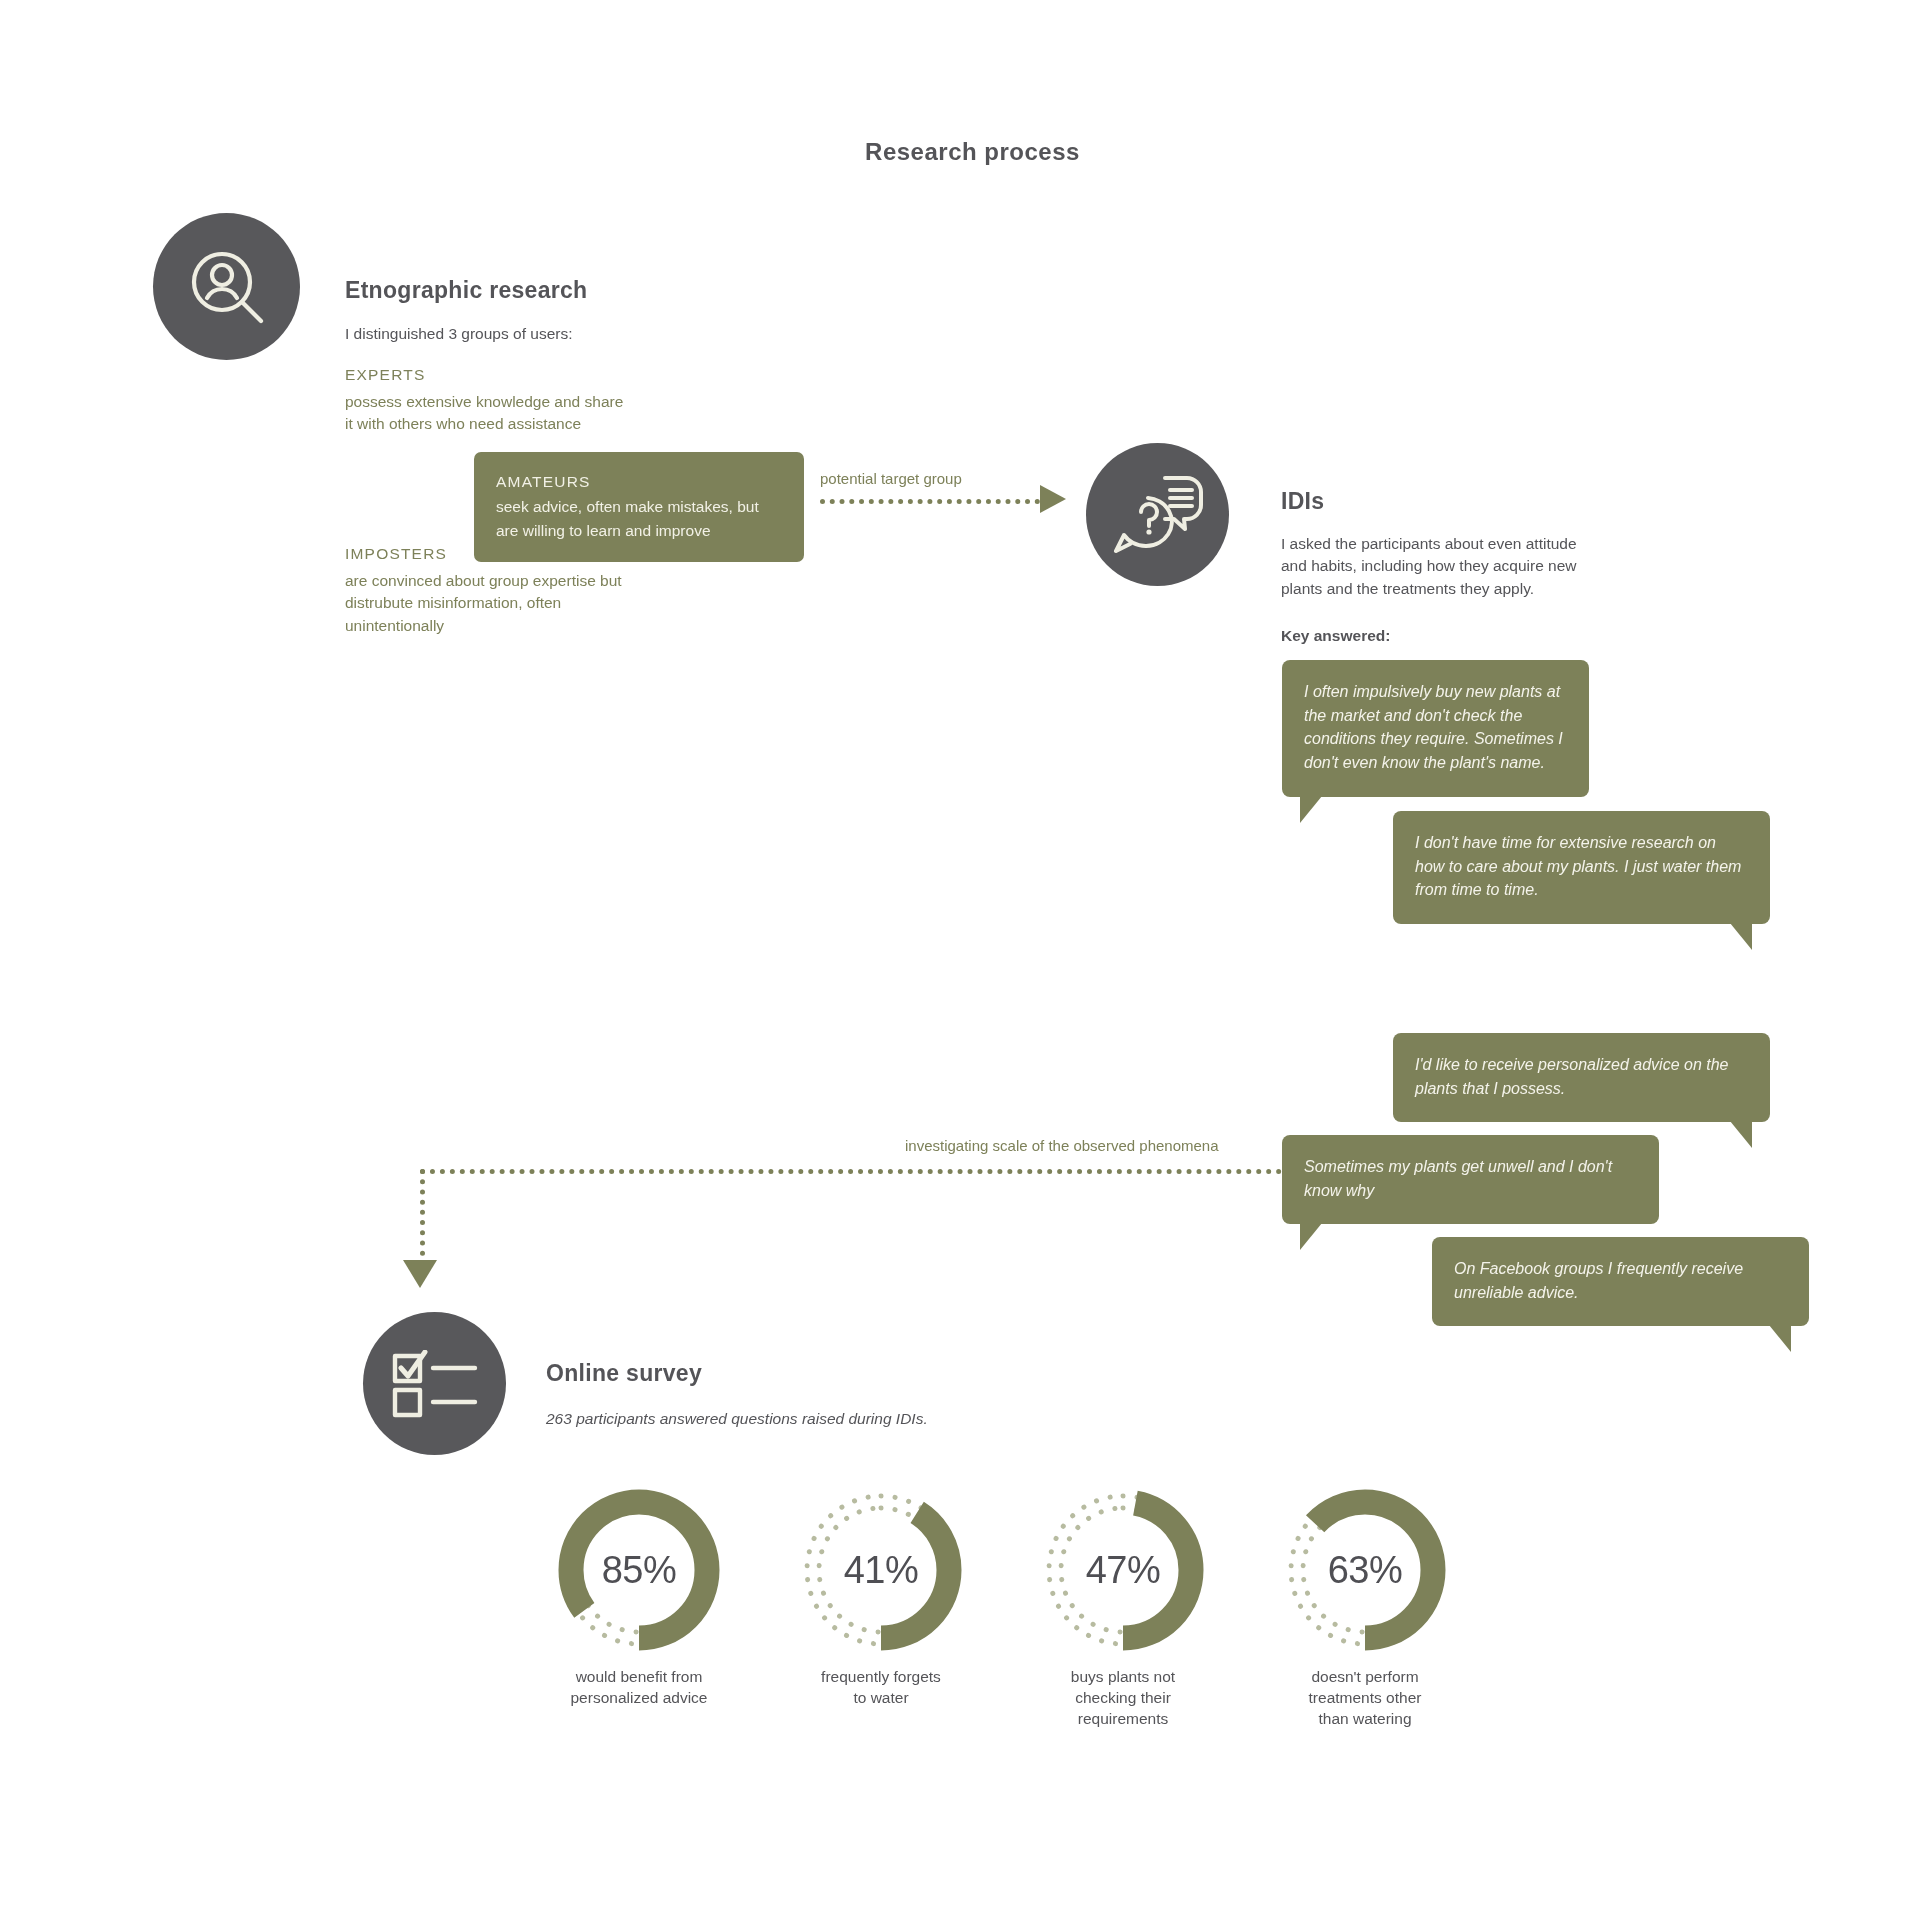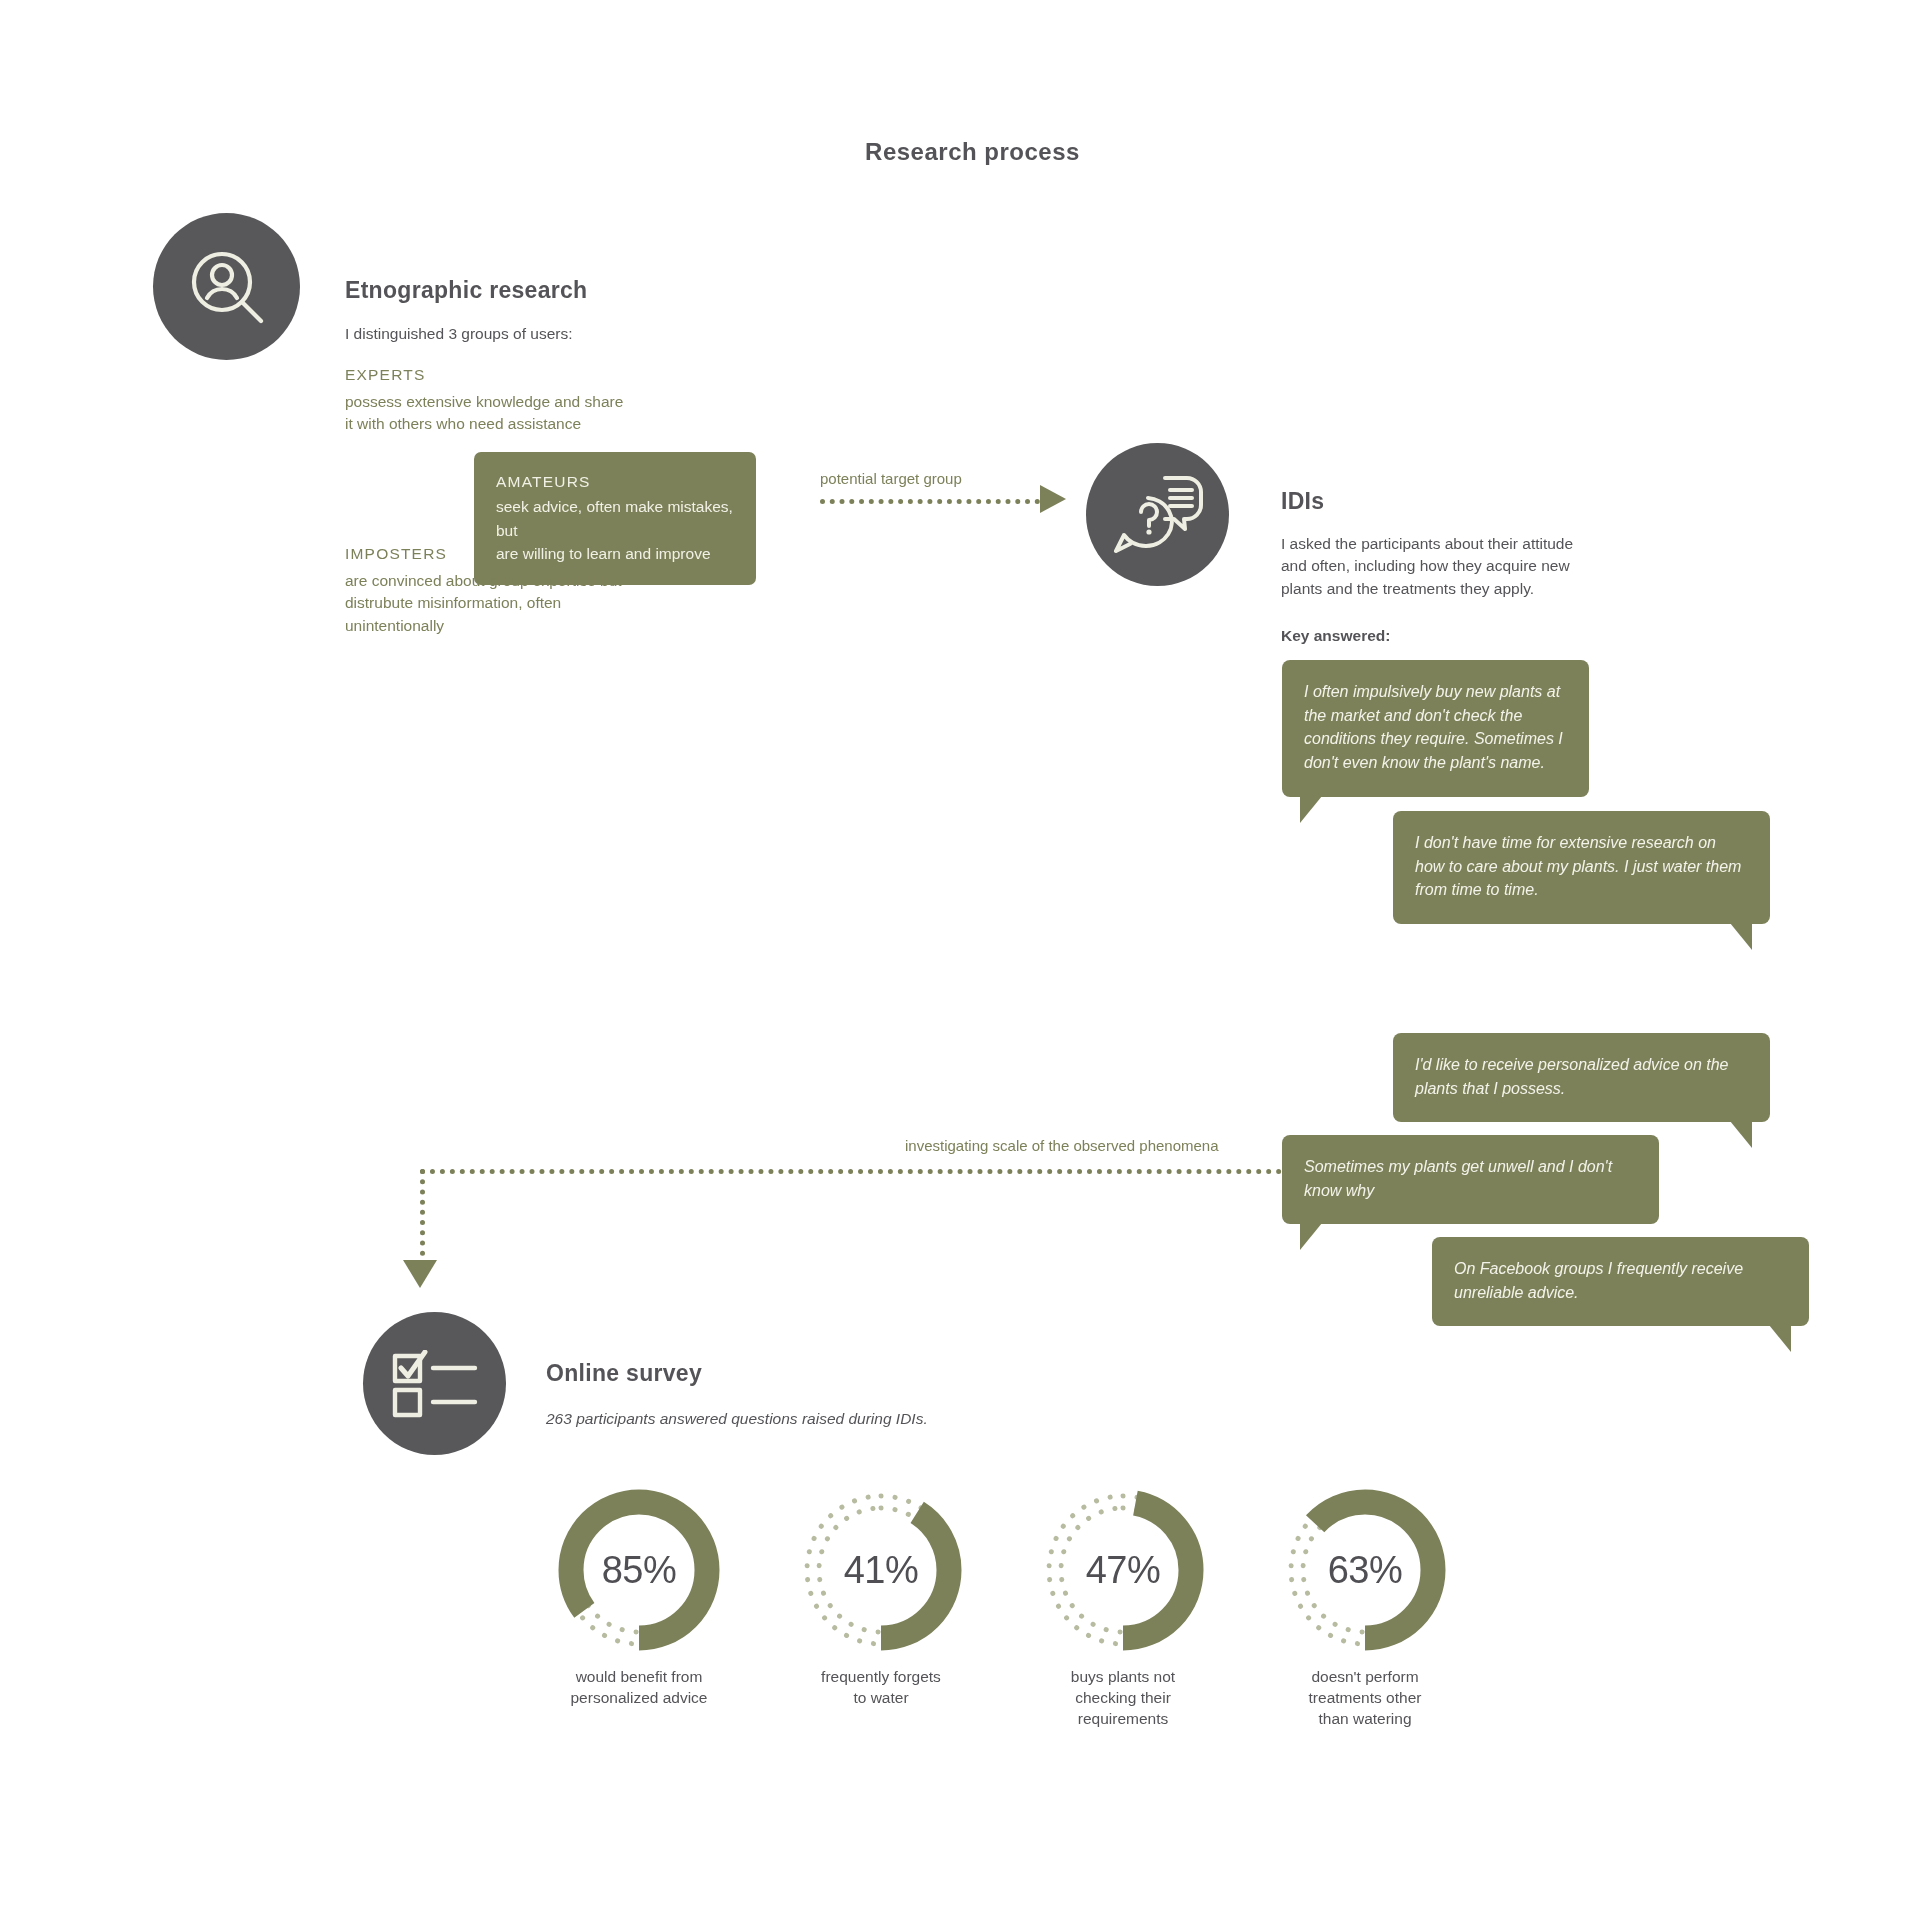--- a/index.html
+++ b/index.html
@@ -138,21 +138,21 @@
   </div>
 
   <div class="abs h2" style="left:345px; top:277px;">Etnographic research</div>
 
   <div class="abs body" style="left:345px; top:323px;">I distinguished 3 groups of users:</div>
 
   <div class="abs cap-olive" style="left:345px; top:366px;">EXPERTS</div>
   <div class="abs body-olive" style="left:345px; top:391px; white-space:pre-line;">possess extensive knowledge and share
 it with others who need assistance</div>
 
-  <div class="abs card-olive" style="left:474px; top:452px; width:282px;">
+  <div class="abs card-olive" style="left:474px; top:452px; width:330px;">
     <div class="card-title">AMATEURS</div>
     <div style="white-space:pre-line;">seek advice, often make mistakes, but
 are willing to learn and improve</div>
   </div>
 
   <div class="abs cap-olive" style="left:345px; top:545px;">IMPOSTERS</div>
   <div class="abs body-olive" style="left:345px; top:570px; white-space:pre-line;">are convinced about group expertise but
 distrubute misinformation, often
 unintentionally</div>
 
@@ -166,21 +166,21 @@
       <line x1="58" y1="18" x2="80" y2="18"></line>
       <line x1="58" y1="26" x2="80" y2="26"></line>
       <line x1="58" y1="34" x2="80" y2="34"></line>
       <path d="M36 26 a26 24 0 1 1 -24 37 l-8 16 14 -7"></path>
       <path d="M29 40 a8 8 0 1 1 8 8 v6"></path>
       <circle cx="37" cy="60" r="2.6" fill="#efeee2" stroke="none"></circle>
     </svg>
   </div>
 
   <div class="abs h2" style="left:1281px; top:488px;">IDIs</div>
-  <div class="abs body" style="left:1281px; top:533px; width:310px;">I asked the participants about their attitude and often, including how they acquire new plants and the treatments they apply.</div>
+  <div class="abs body" style="left:1281px; top:533px; width:310px;">I asked the participants about even attitude and habits, including how they acquire new plants and the treatments they apply.</div>
   <div class="abs body" style="left:1281px; top:625px; font-weight:600;">Key answered:</div>
 
   <div class="abs bubble" style="left:1282px; top:660px; width:307px;">
     <span>I often impulsively buy new plants at the market and don't check the conditions they require. Sometimes I don't even know the plant's name.</span>
     <span class="tail left"></span>
   </div>
 
   <div class="abs bubble" style="left:1393px; top:811px; width:377px;">
     <span>I don't have time for extensive research on how to care about my plants. I just water them from time to time.</span>
     <span class="tail right"></span>

